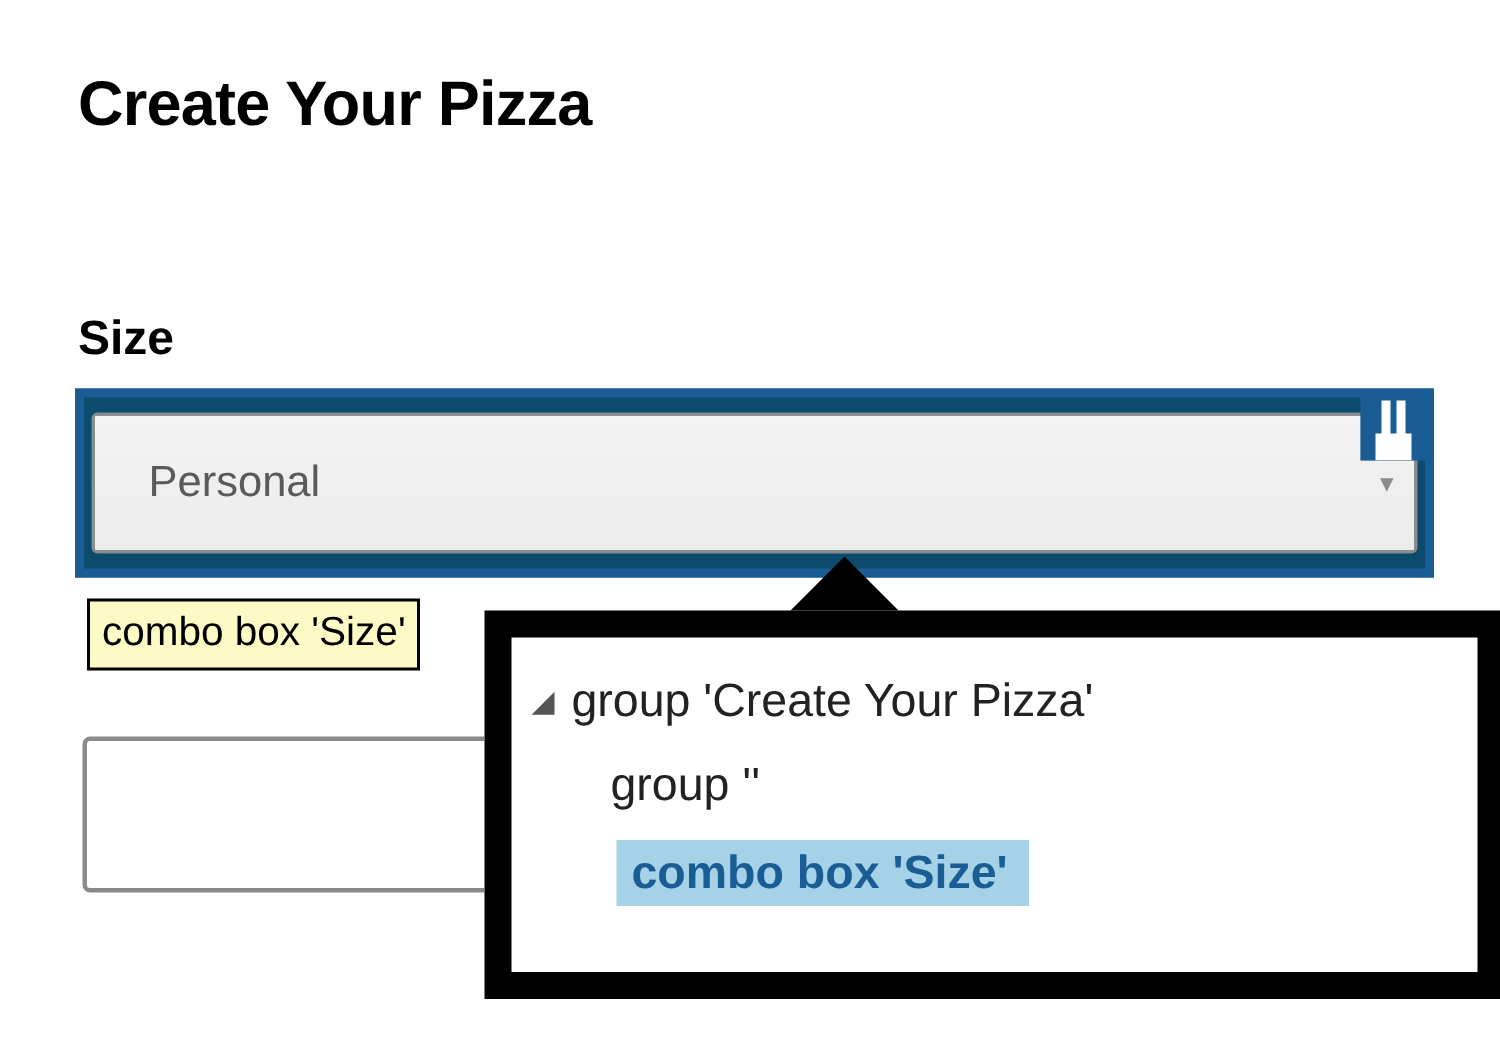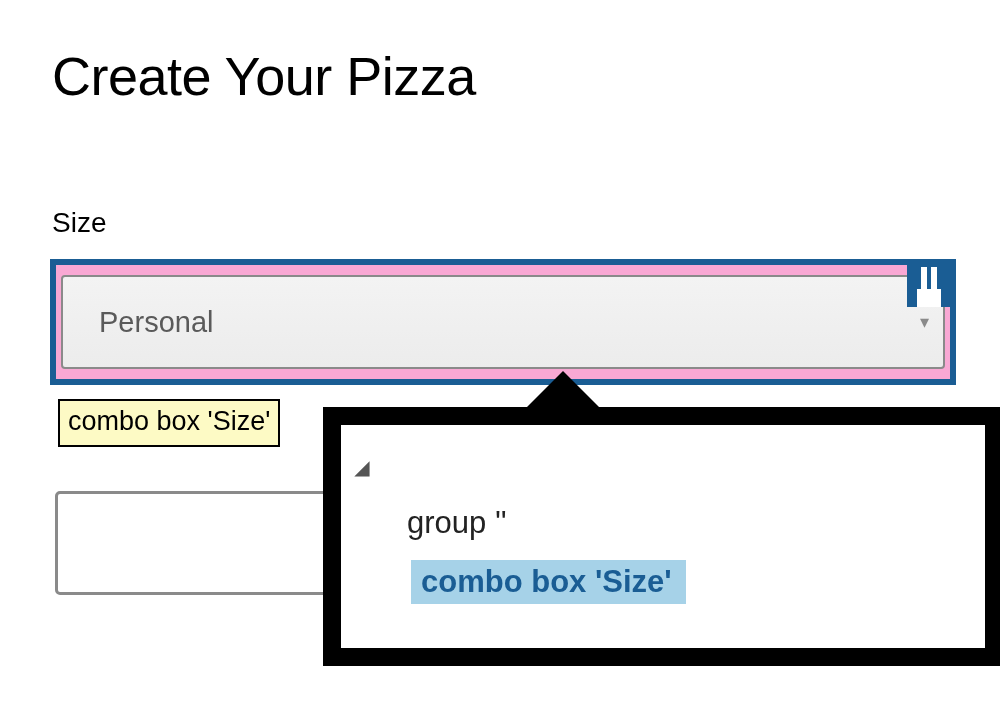--- a/index.html
+++ b/index.html
@@ -12,39 +12,39 @@
   }
   .canvas {
     position: relative;
     width: 1000px;
     height: 702px;
   }
   .title {
     position: absolute;
     left: 52px;
     top: 45px;
-    font-size: 54px;
-    font-weight: 400;
+    font-size: 42px;
+    font-weight: 700;
     letter-spacing: -0.5px;
   }
   .size-label {
     position: absolute;
     left: 52px;
     top: 207px;
-    font-size: 28px;
-    font-weight: 400;
+    font-size: 32px;
+    font-weight: 700;
   }
   .combo-focus {
     position: absolute;
     left: 50px;
     top: 259px;
     width: 906px;
     height: 126px;
     border: 6px solid #1a5d94;
-    background: #f9a8d4;
+    background: #0c4a6e;
   }
   .combo-focus-inner {
     position: absolute;
     left: 5px;
     top: 10px;
     right: 5px;
     bottom: 10px;
     border: 2px solid #8a8a8a;
     border-radius: 4px;
     background: linear-gradient(#f3f3f3, #ececec);
@@ -184,20 +184,21 @@
     <div>combo box 'Size'</div>
   </div>
 
   <div class="second-box"></div>
 
   <div class="insp-outer">
     <div class="insp-pointer"></div>
     <div class="insp-panel">
       <div class="insp-row">
         <span class="tw">◢</span>
+        <span>group 'Create Your Pizza'</span>
       </div>
       <div class="insp-row indent-1">
         <span>group ''</span>
       </div>
       <div class="insp-row sel">
         <span class="hl">combo box 'Size'</span>
       </div>
     </div>
   </div>
 

